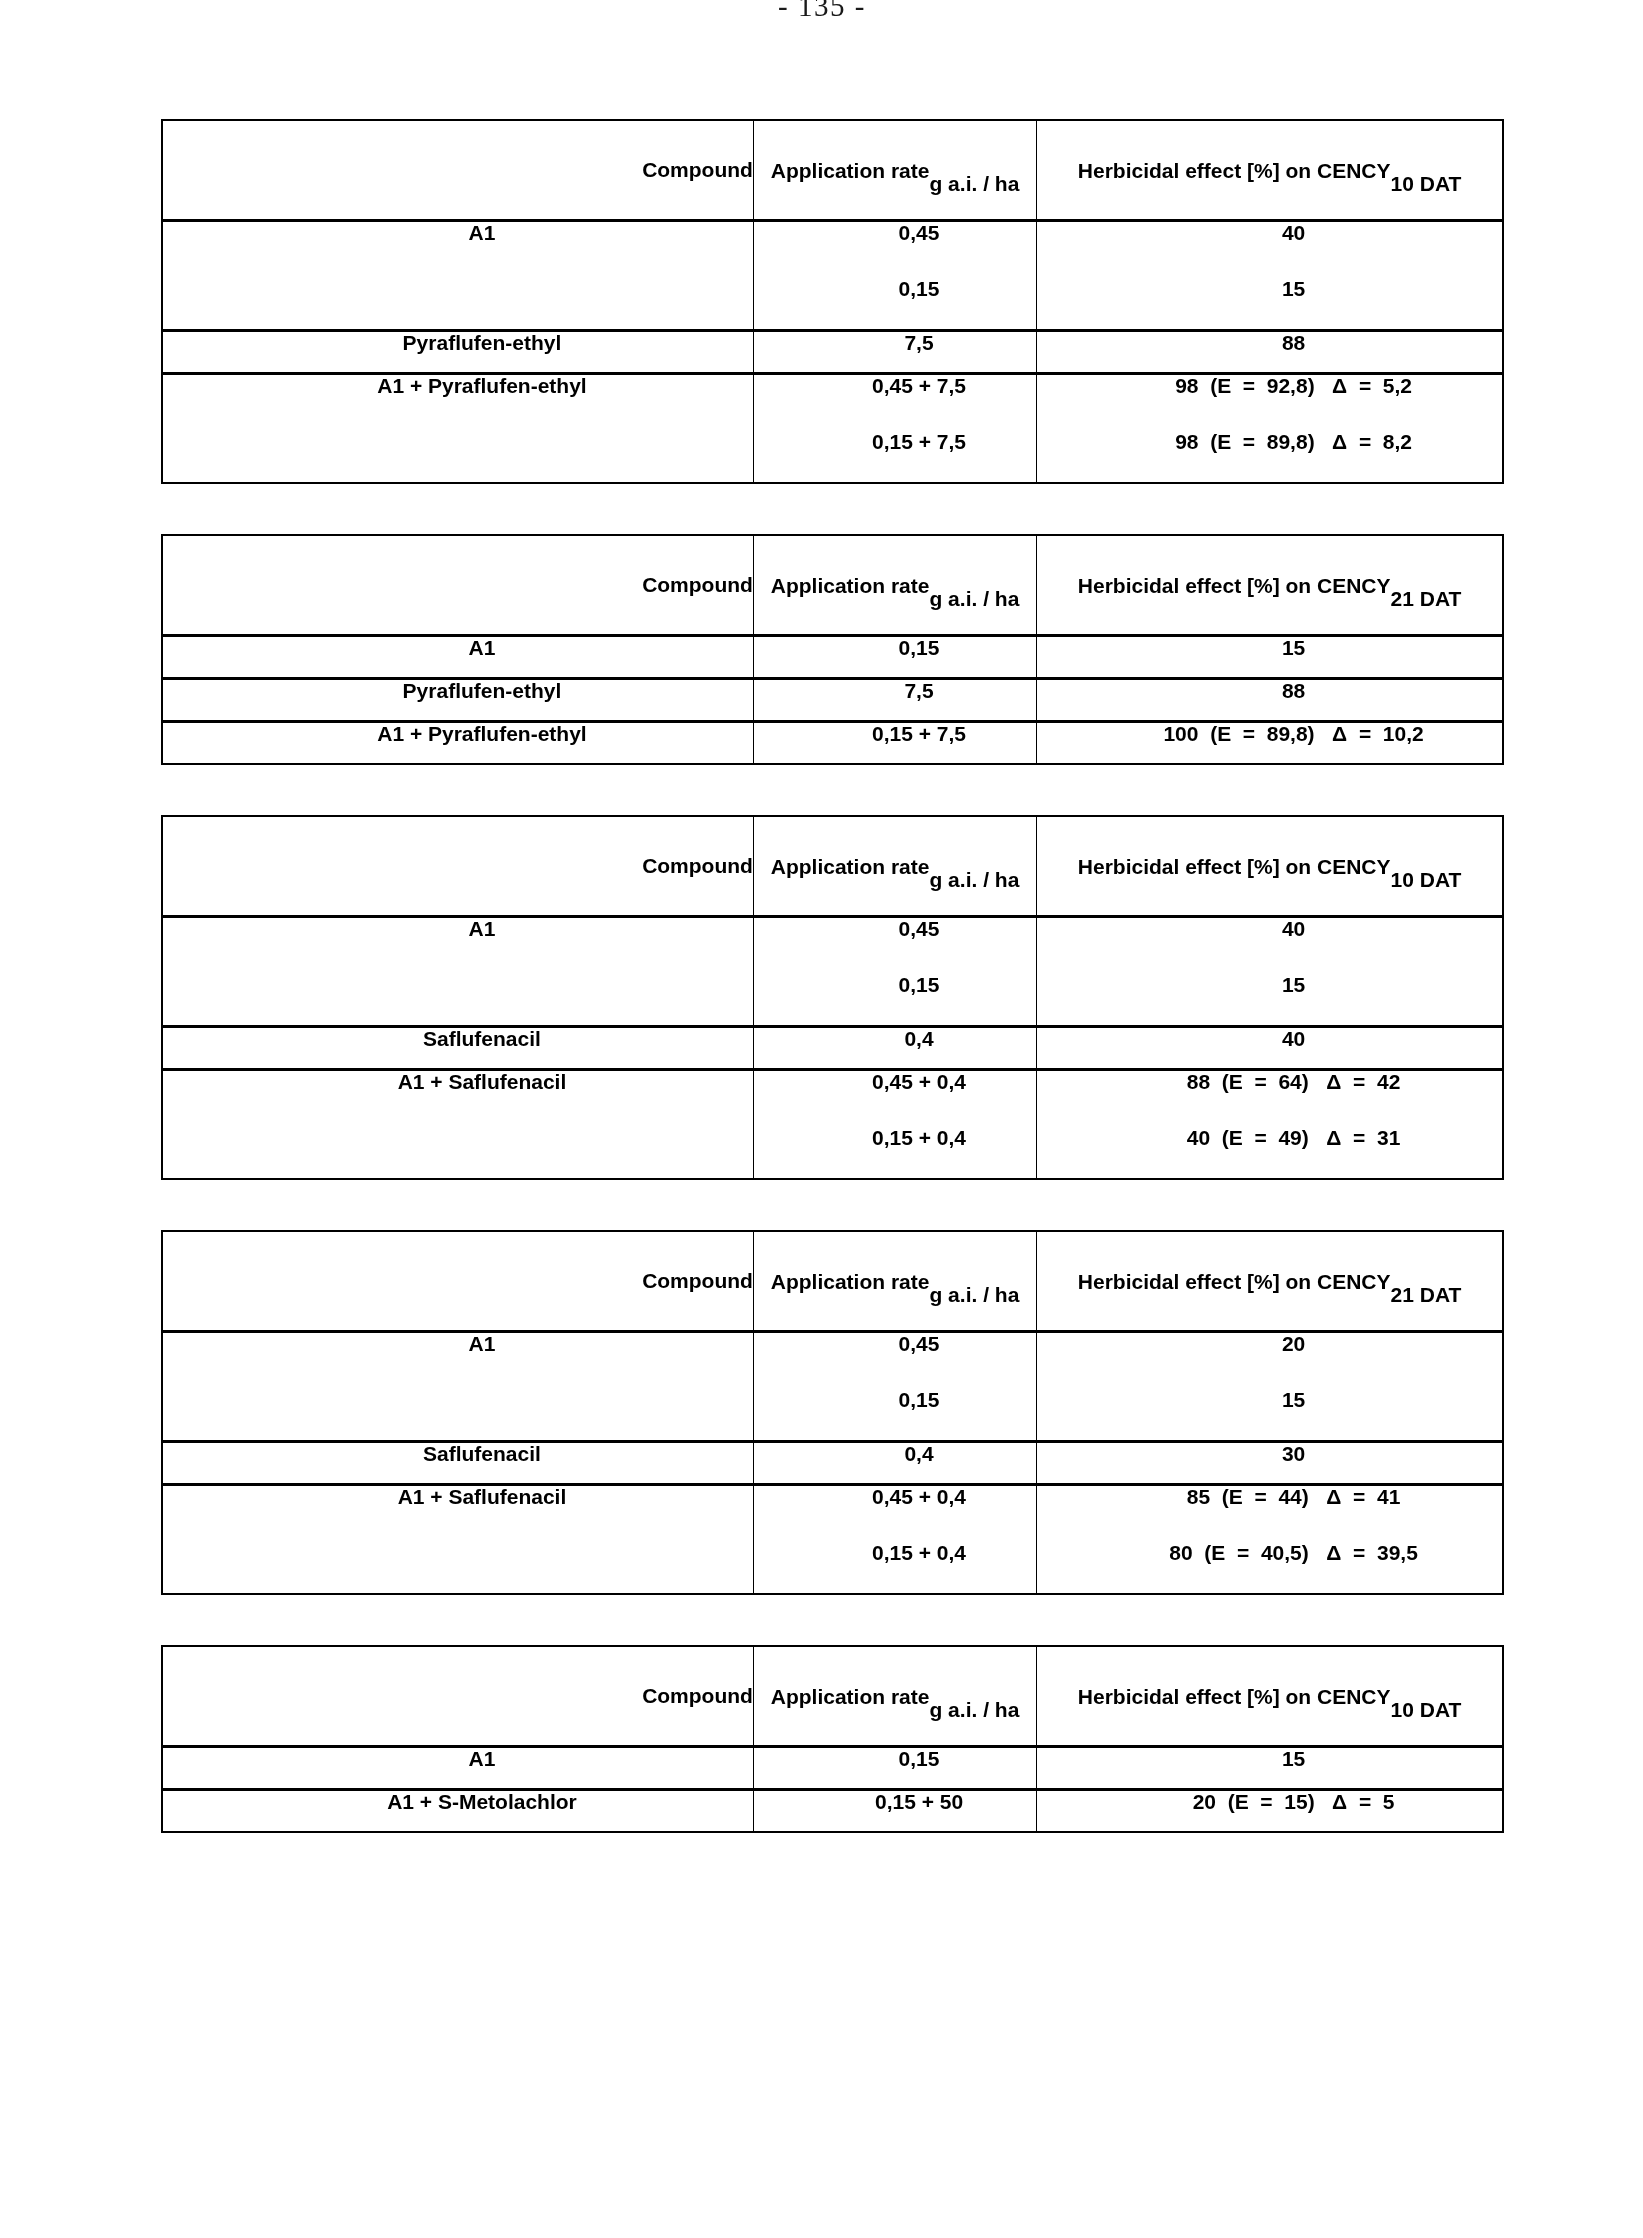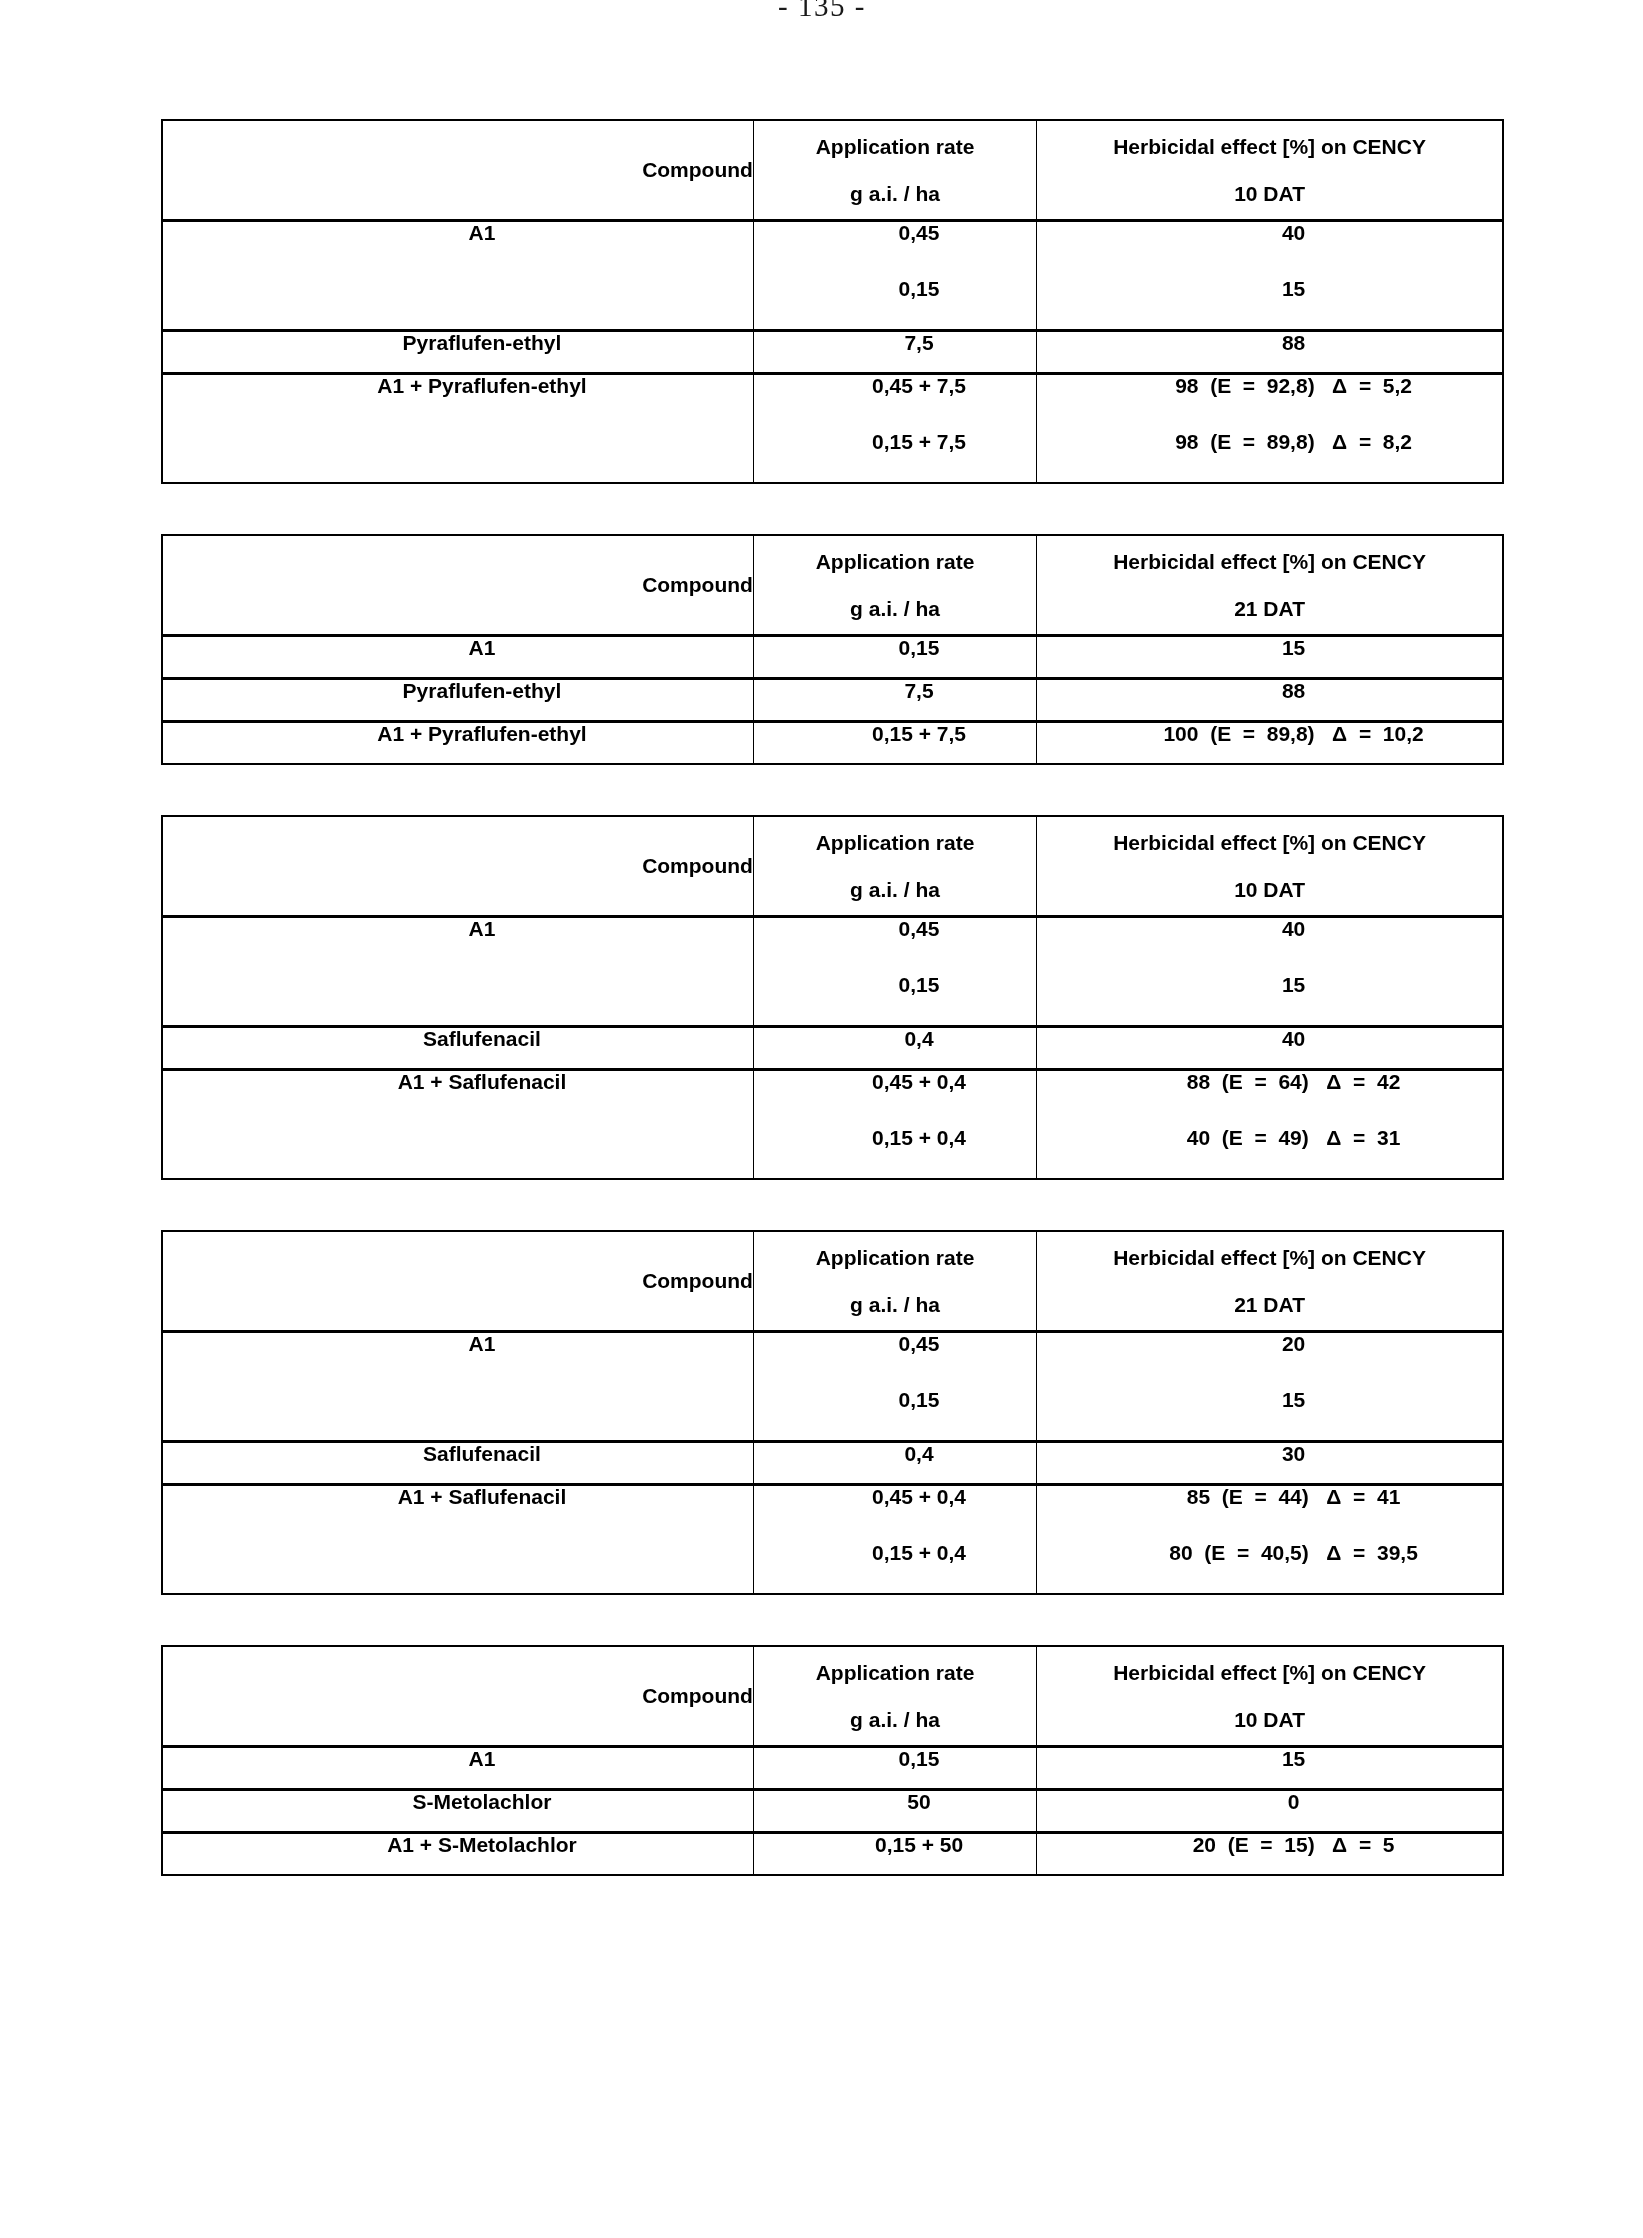--- a/index.html
+++ b/index.html
@@ -71,21 +71,21 @@
   table.dtable tbody tr:first-child td {
     border-top: 0;
   }
 
   .hd-cell {
     height: 98px;
     position: relative;
   }
   .hd-inner {
     display: flex;
-    flex-direction: column;
+    flex-direction: row;
     justify-content: center;
     align-items: center;
     height: 98px;
     line-height: 1.0;
   }
   .hd-line1 { display: block; }
   .hd-line2 { display: block; margin-top: 26px; }
   .hd-single {
     display: flex;
     align-items: center;
@@ -420,31 +420,20 @@
             </td>
             <td class="bd-cell">
               <span class="line">0,15</span>
             </td>
             <td class="bd-cell">
               <span class="line eff">15</span>
             </td>
           </tr>
           <tr>
             <td class="bd-cell">
-              <span class="line">S-Metolachlor</span>
-            </td>
-            <td class="bd-cell">
-              <span class="line">50</span>
-            </td>
-            <td class="bd-cell">
-              <span class="line eff">0</span>
-            </td>
-          </tr>
-          <tr>
-            <td class="bd-cell">
               <span class="line">A1 + S-Metolachlor</span>
             </td>
             <td class="bd-cell">
               <span class="line">0,15 + 50</span>
             </td>
             <td class="bd-cell">
               <span class="line eff">20  (E  =  15)   Δ  =  5</span>
             </td>
           </tr>
         </tbody>

